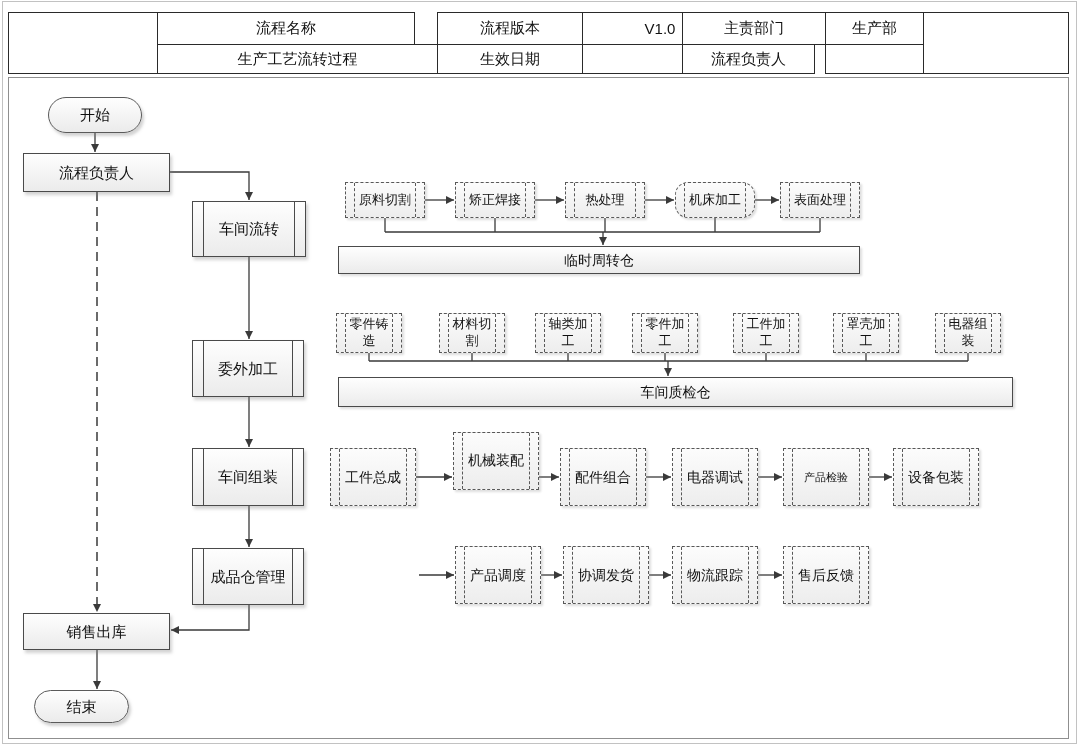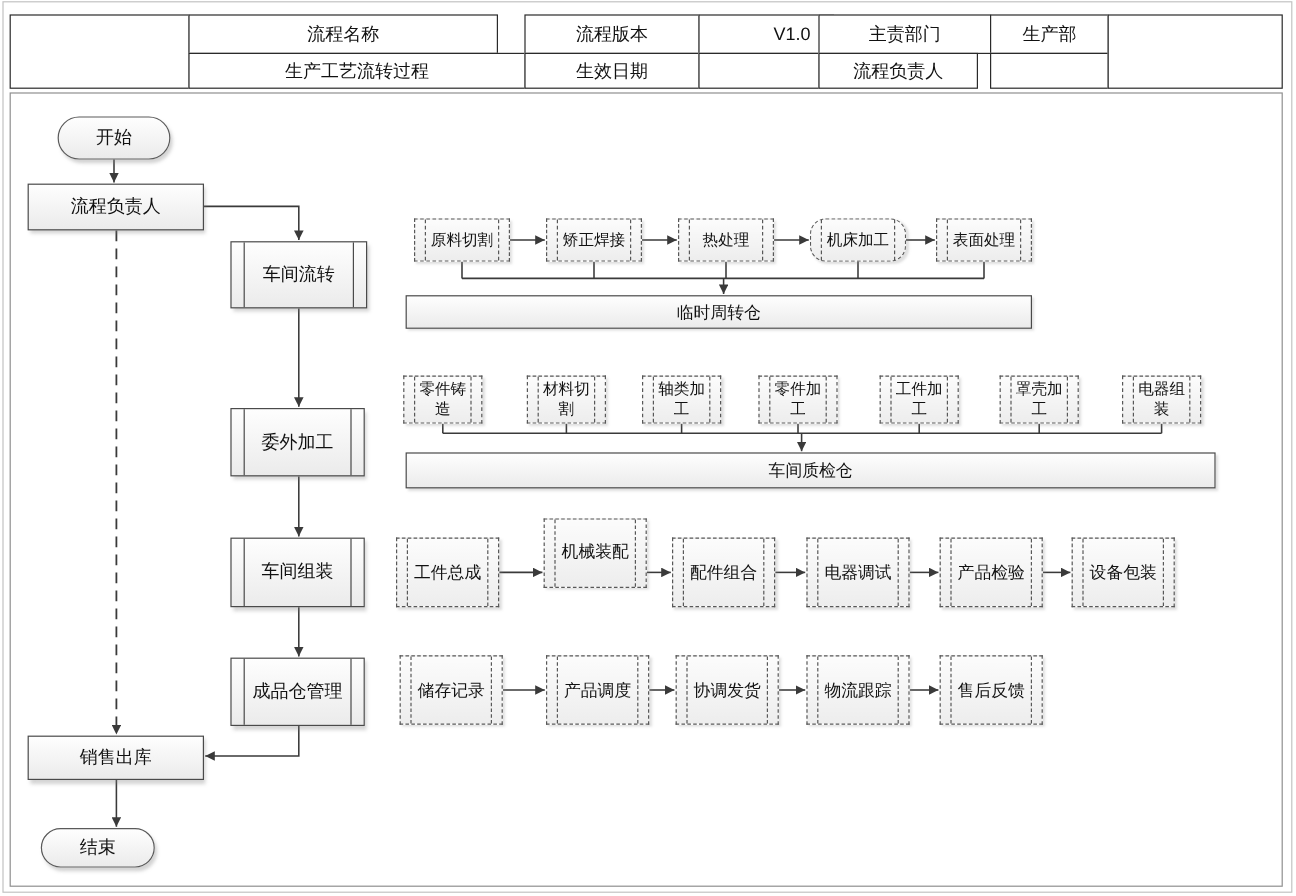--- a/index.html
+++ b/index.html
@@ -121,22 +121,21 @@
   <div class="node dashedbox sub" style="left:632px;top:313px;width:66px;height:40px;">零件加工</div>
   <div class="node dashedbox sub" style="left:733px;top:313px;width:66px;height:40px;">工件加工</div>
   <div class="node dashedbox sub" style="left:833px;top:313px;width:66px;height:40px;">罩壳加工</div>
   <div class="node dashedbox sub" style="left:935px;top:313px;width:66px;height:40px;">电器组装</div>
   <div class="node warebar" style="left:338px;top:377px;width:675px;height:30px;">车间质检仓</div>
 
   <div class="node dashedbox sub" style="left:330px;top:448px;width:86px;height:58px;font-size:14px;">工件总成</div>
   <div class="node dashedbox sub" style="left:453px;top:432px;width:86px;height:58px;font-size:14px;font-family:Liberation Mono, monospace;">机械装配</div>
   <div class="node dashedbox sub" style="left:560px;top:448px;width:86px;height:58px;font-size:14px;">配件组合</div>
   <div class="node dashedbox sub" style="left:672px;top:448px;width:86px;height:58px;font-size:14px;">电器调试</div>
-  <div class="node dashedbox sub" style="left:783px;top:448px;width:86px;height:58px;font-size:14px;">产品检验</div>
+  <div class="node dashedbox sub" style="left:783px;top:448px;width:86px;height:58px;font-size:11px;">产品检验</div>
   <div class="node dashedbox sub" style="left:893px;top:448px;width:86px;height:58px;font-size:14px;">设备包装</div>
 
-  <div class="node dashedbox sub" style="left:333px;top:546px;width:86px;height:58px;font-size:14px;">储存记录</div>
   <div class="node dashedbox sub" style="left:455px;top:546px;width:86px;height:58px;font-size:14px;">产品调度</div>
   <div class="node dashedbox sub" style="left:563px;top:546px;width:86px;height:58px;font-size:14px;">协调发货</div>
   <div class="node dashedbox sub" style="left:672px;top:546px;width:86px;height:58px;font-size:14px;">物流跟踪</div>
   <div class="node dashedbox sub" style="left:783px;top:546px;width:86px;height:58px;font-size:14px;">售后反馈</div>
 
 </div>
 
 </body></html>

